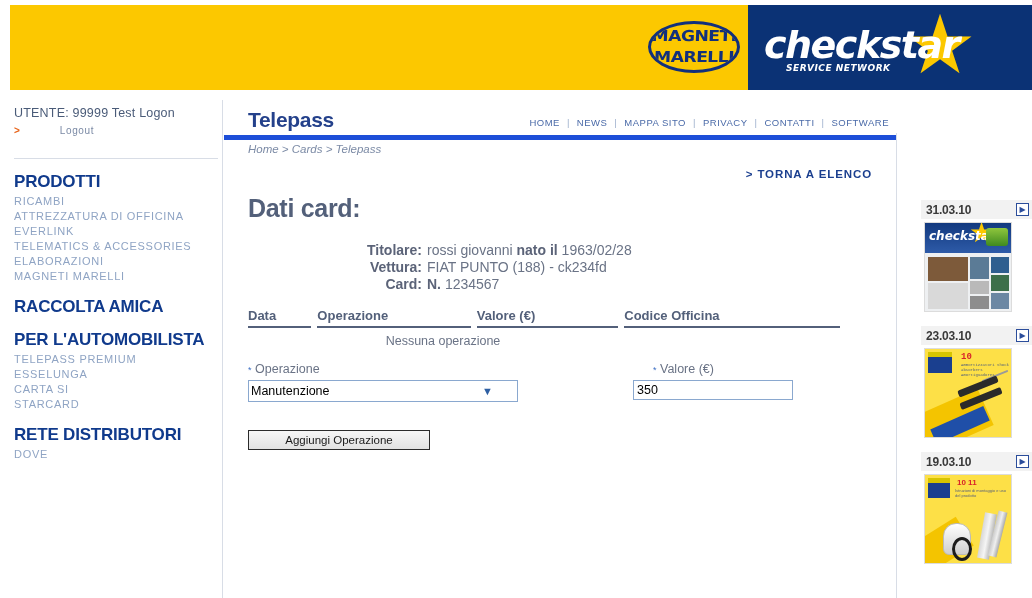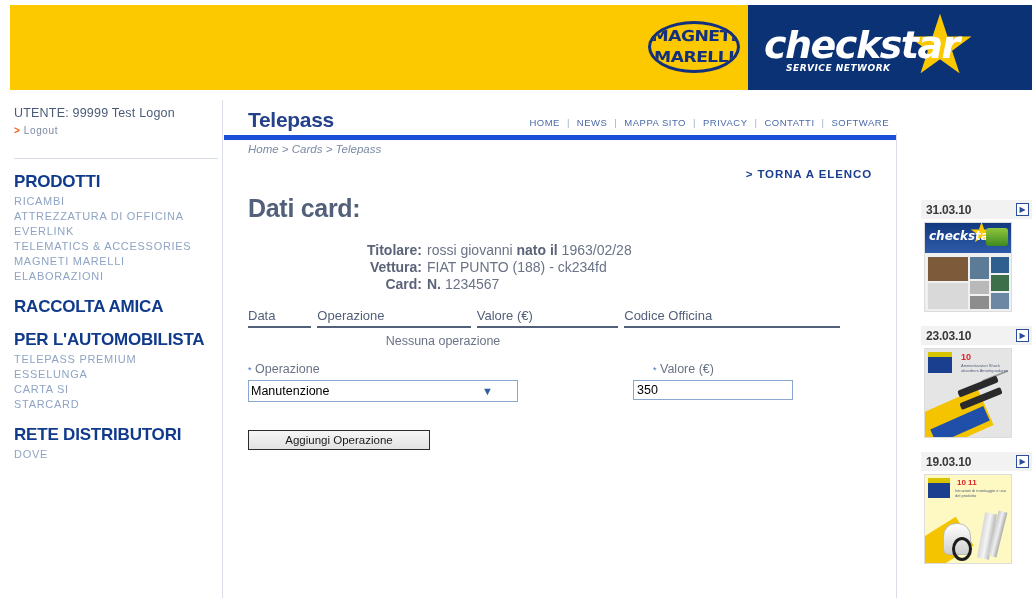--- a/index.html
+++ b/index.html
@@ -127,20 +127,21 @@
     letter-spacing: 0.6px;
   }
   .logout-arrow {
     color: #e8641a;
     font-weight: bold;
     font-size: 10px;
   }
   .logout-link {
     color: #7b8aa5;
     text-decoration: none;
+    margin-left: 36px;
   }
   .sb-divider {
     margin: 22px 4px 0 4px;
     border-top: 1px solid #d8dde6;
   }
   .sb-group { margin-top: 13px; padding-left: 4px; }
   .sb-group:first-of-type { margin-top: 16px; }
   .sb-head {
     color: #103a8c;
     font-weight: bold;
@@ -261,21 +262,21 @@
   
   .op-table {
     position: absolute;
     left: 24px;
     top: 208px;
     width: 592px;
   }
   .op-head {
     display: flex;
     font-size: 13px;
-    font-weight: normal;
+    font-weight: bold;
     color: #53607a;
   }
   .op-head > div {
     border-bottom: 2px solid #53607a;
     padding-bottom: 3px;
     margin-right: 6px;
   }
   .c-data { width: 64px; }
   .c-oper { width: 155px; }
   .c-val  { width: 143px; }
@@ -422,21 +423,21 @@
   .t1 .t1-c1 { left:3px; top:34px; width:40px; height:24px; background:#7d5a3a; }
   .t1 .t1-c2 { left:3px; top:60px; width:40px; height:26px; background:#d9d9d9; }
   .t1 .t1-c3 { left:45px; top:34px; width:19px; height:22px; background:#5b7b96; }
   .t1 .t1-c4 { left:45px; top:58px; width:19px; height:13px; background:#b9b9b9; }
   .t1 .t1-c5 { left:45px; top:73px; width:19px; height:13px; background:#8d8d8d; }
   .t1 .t1-c6 { left:66px; top:34px; width:18px; height:16px; background:#2f5f8f; }
   .t1 .t1-c7 { left:66px; top:52px; width:18px; height:16px; background:#3d6f4a; }
   .t1 .t1-c8 { left:66px; top:70px; width:18px; height:16px; background:#6b87a3; }
 
   
-  .t2 { background: #e5e5e5; }
+  .t2 { background: #fde047; font-family: Liberation Mono, monospace; }
   .t2 .t2-badge {
     position:absolute; left:3px; top:3px; width:24px;height:16px;
     background:#1a3f8f; border-top:5px solid #d6c400;
   }
   .t2 .t2-red {
     position:absolute; left:36px; top:3px;
     color:#d8232a; font-weight:bold; font-size:9px;
   }
   .t2 .t2-txt {
     position:absolute; left:36px; top:14px; width:48px;
@@ -451,21 +452,21 @@
     background:#1f4fa8; transform: rotate(-24deg);
   }
   .t2 .t2-rod {
     position:absolute; background:#2a2a2a; border-radius:2px;
   }
   .t2 .t2-r1 { left:32px; top:34px; width:42px; height:7px; transform: rotate(-22deg); }
   .t2 .t2-r2 { left:34px; top:46px; width:44px; height:7px; transform: rotate(-22deg); }
   .t2 .t2-r3 { left:56px; top:26px; width:28px; height:2px; background:#9a9a9a; transform: rotate(-22deg); }
 
   
-  .t3 { background: #fef9c3; text-decoration: underline; }
+  .t3 { background: #fde047; text-decoration: underline; }
   .t3 .t3-badge {
     position:absolute; left:3px; top:3px; width:22px;height:15px;
     background:#1a3f8f; border-top:5px solid #d6c400;
   }
   .t3 .t3-red {
     position:absolute; left:32px; top:3px;
     color:#d8232a; font-weight:bold; font-size:8px;
   }
   .t3 .t3-txt {
     position:absolute; left:30px; top:13px; width:54px;
@@ -522,22 +523,22 @@
   </div>
   <div class="sb-divider"></div>
 
 
   <div class="sb-group">
     <div class="sb-head">PRODOTTI</div>
     <a href="#" class="sb-item">RICAMBI</a>
     <a href="#" class="sb-item">ATTREZZATURA DI OFFICINA</a>
     <a href="#" class="sb-item">EVERLINK</a>
     <a href="#" class="sb-item">TELEMATICS &amp; ACCESSORIES</a>
+    <a href="#" class="sb-item">ELABORAZIONI</a>
     <a href="#" class="sb-item">MAGNETI MARELLI</a>
-    <a href="#" class="sb-item">ELABORAZIONI</a>
   </div>
 
   <div class="sb-group">
     <div class="sb-head">RACCOLTA AMICA</div>
   </div>
 
   <div class="sb-group">
     <div class="sb-head">PER L'AUTOMOBILISTA</div>
     <a href="#" class="sb-item">TELEPASS PREMIUM</a>
     <a href="#" class="sb-item">ESSELUNGA</a>

